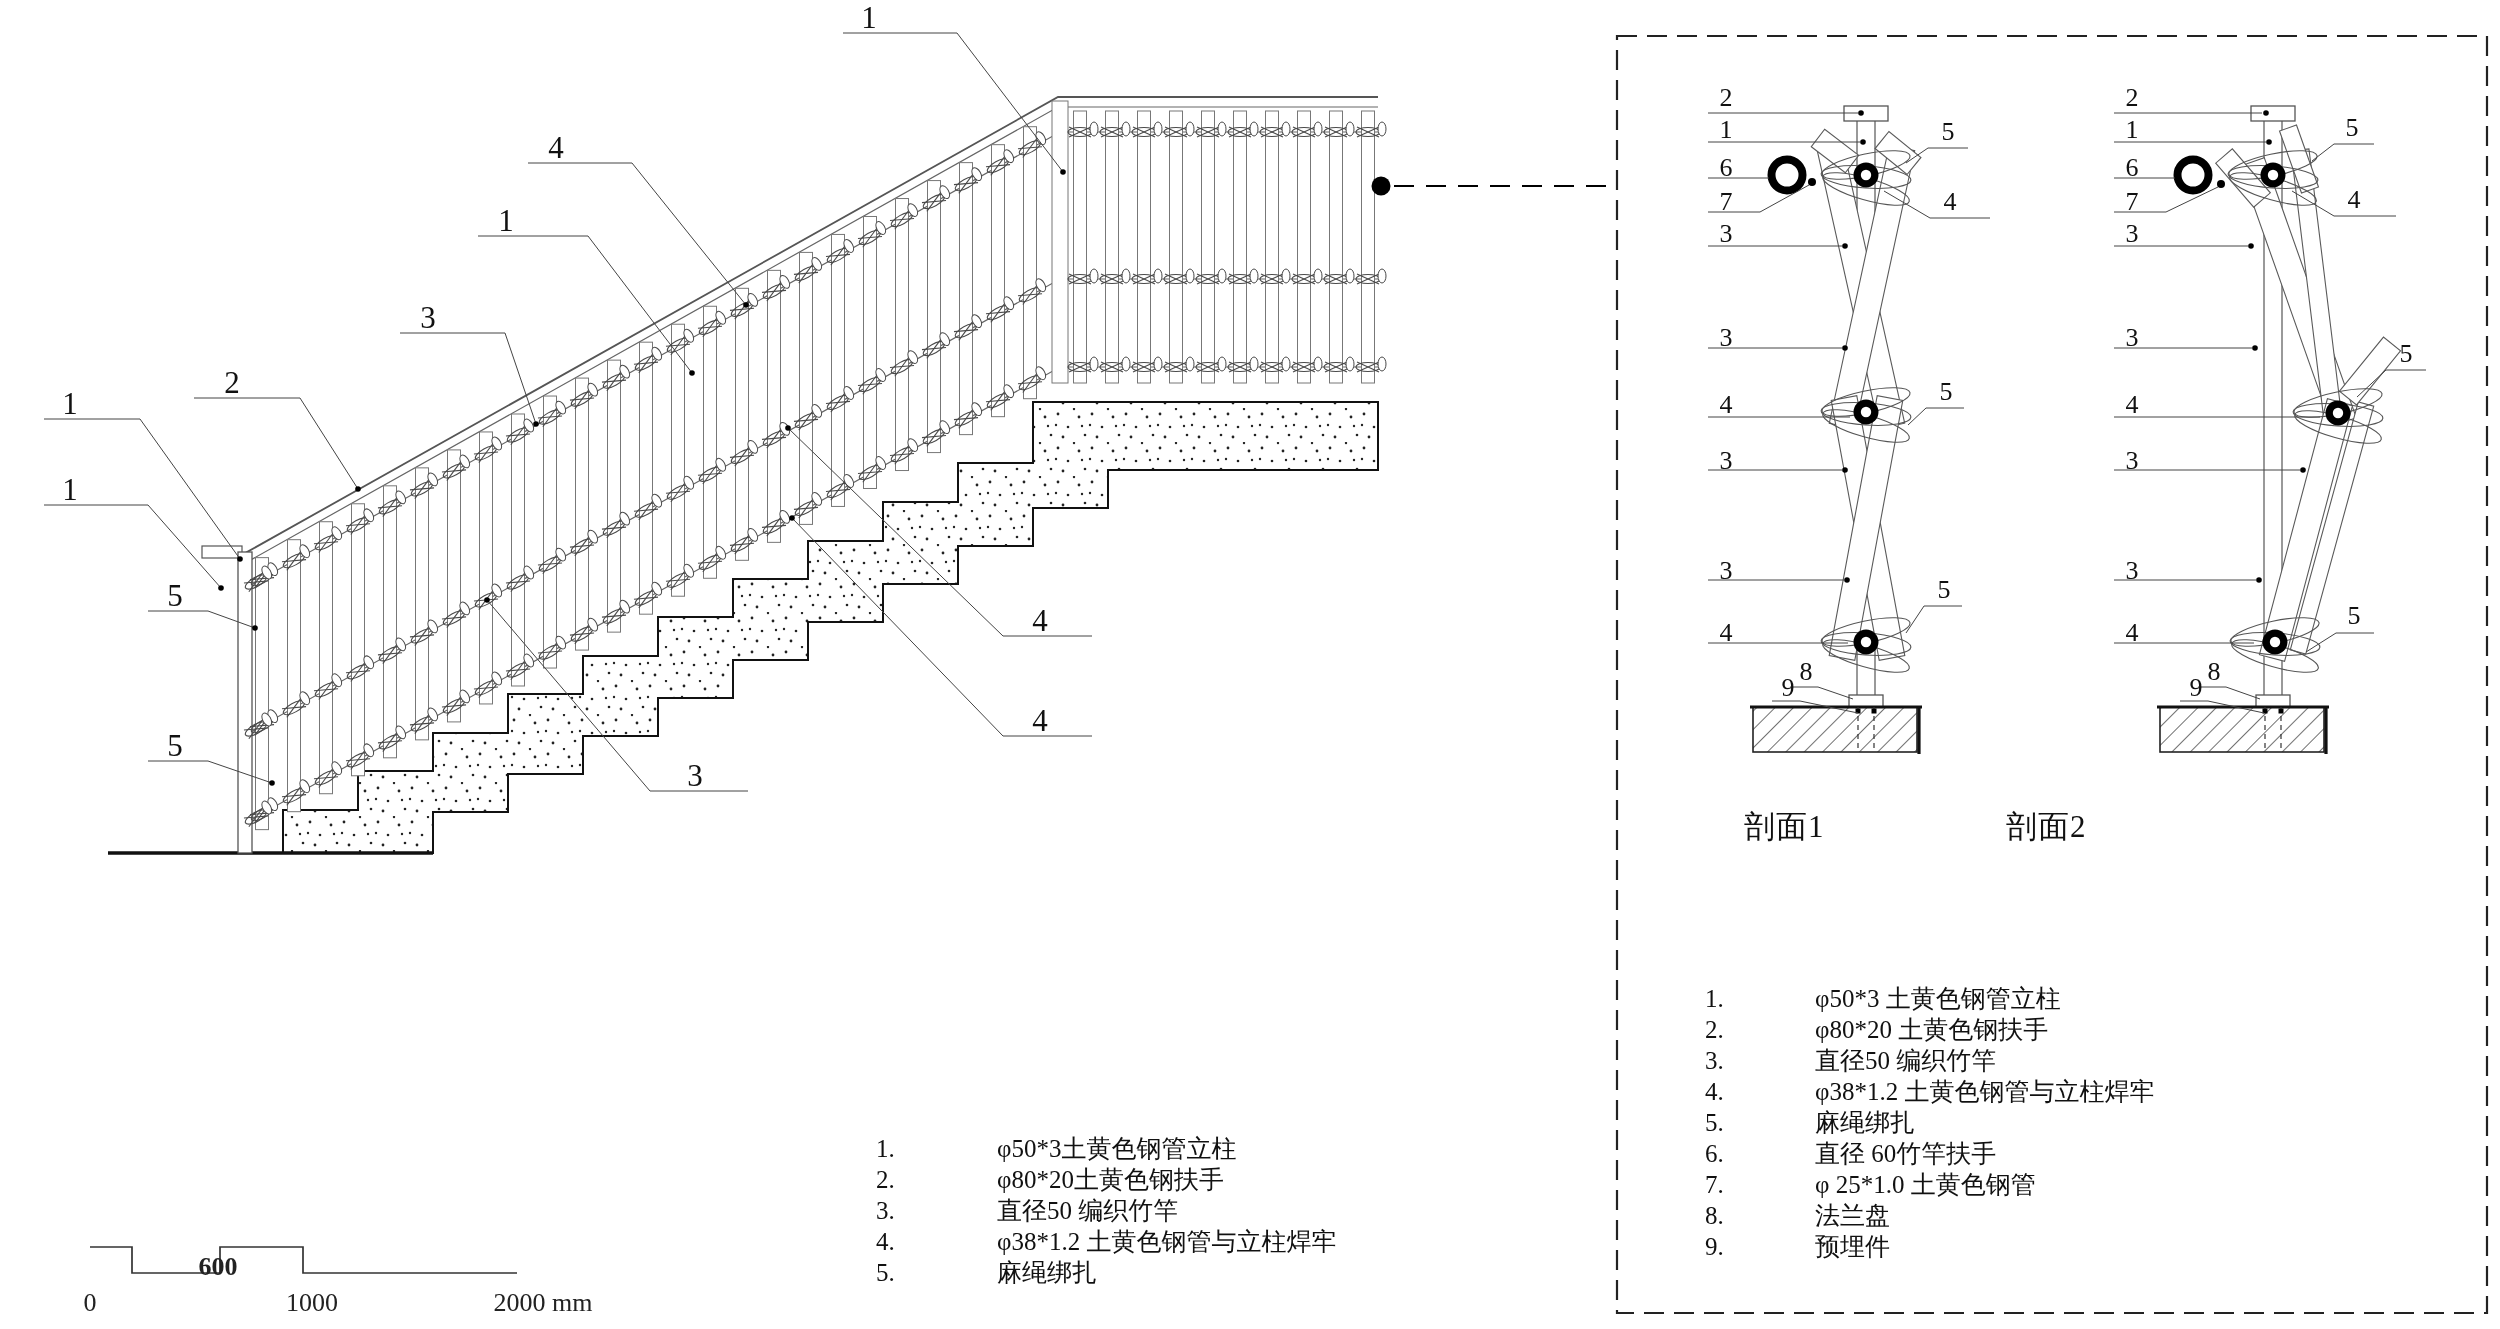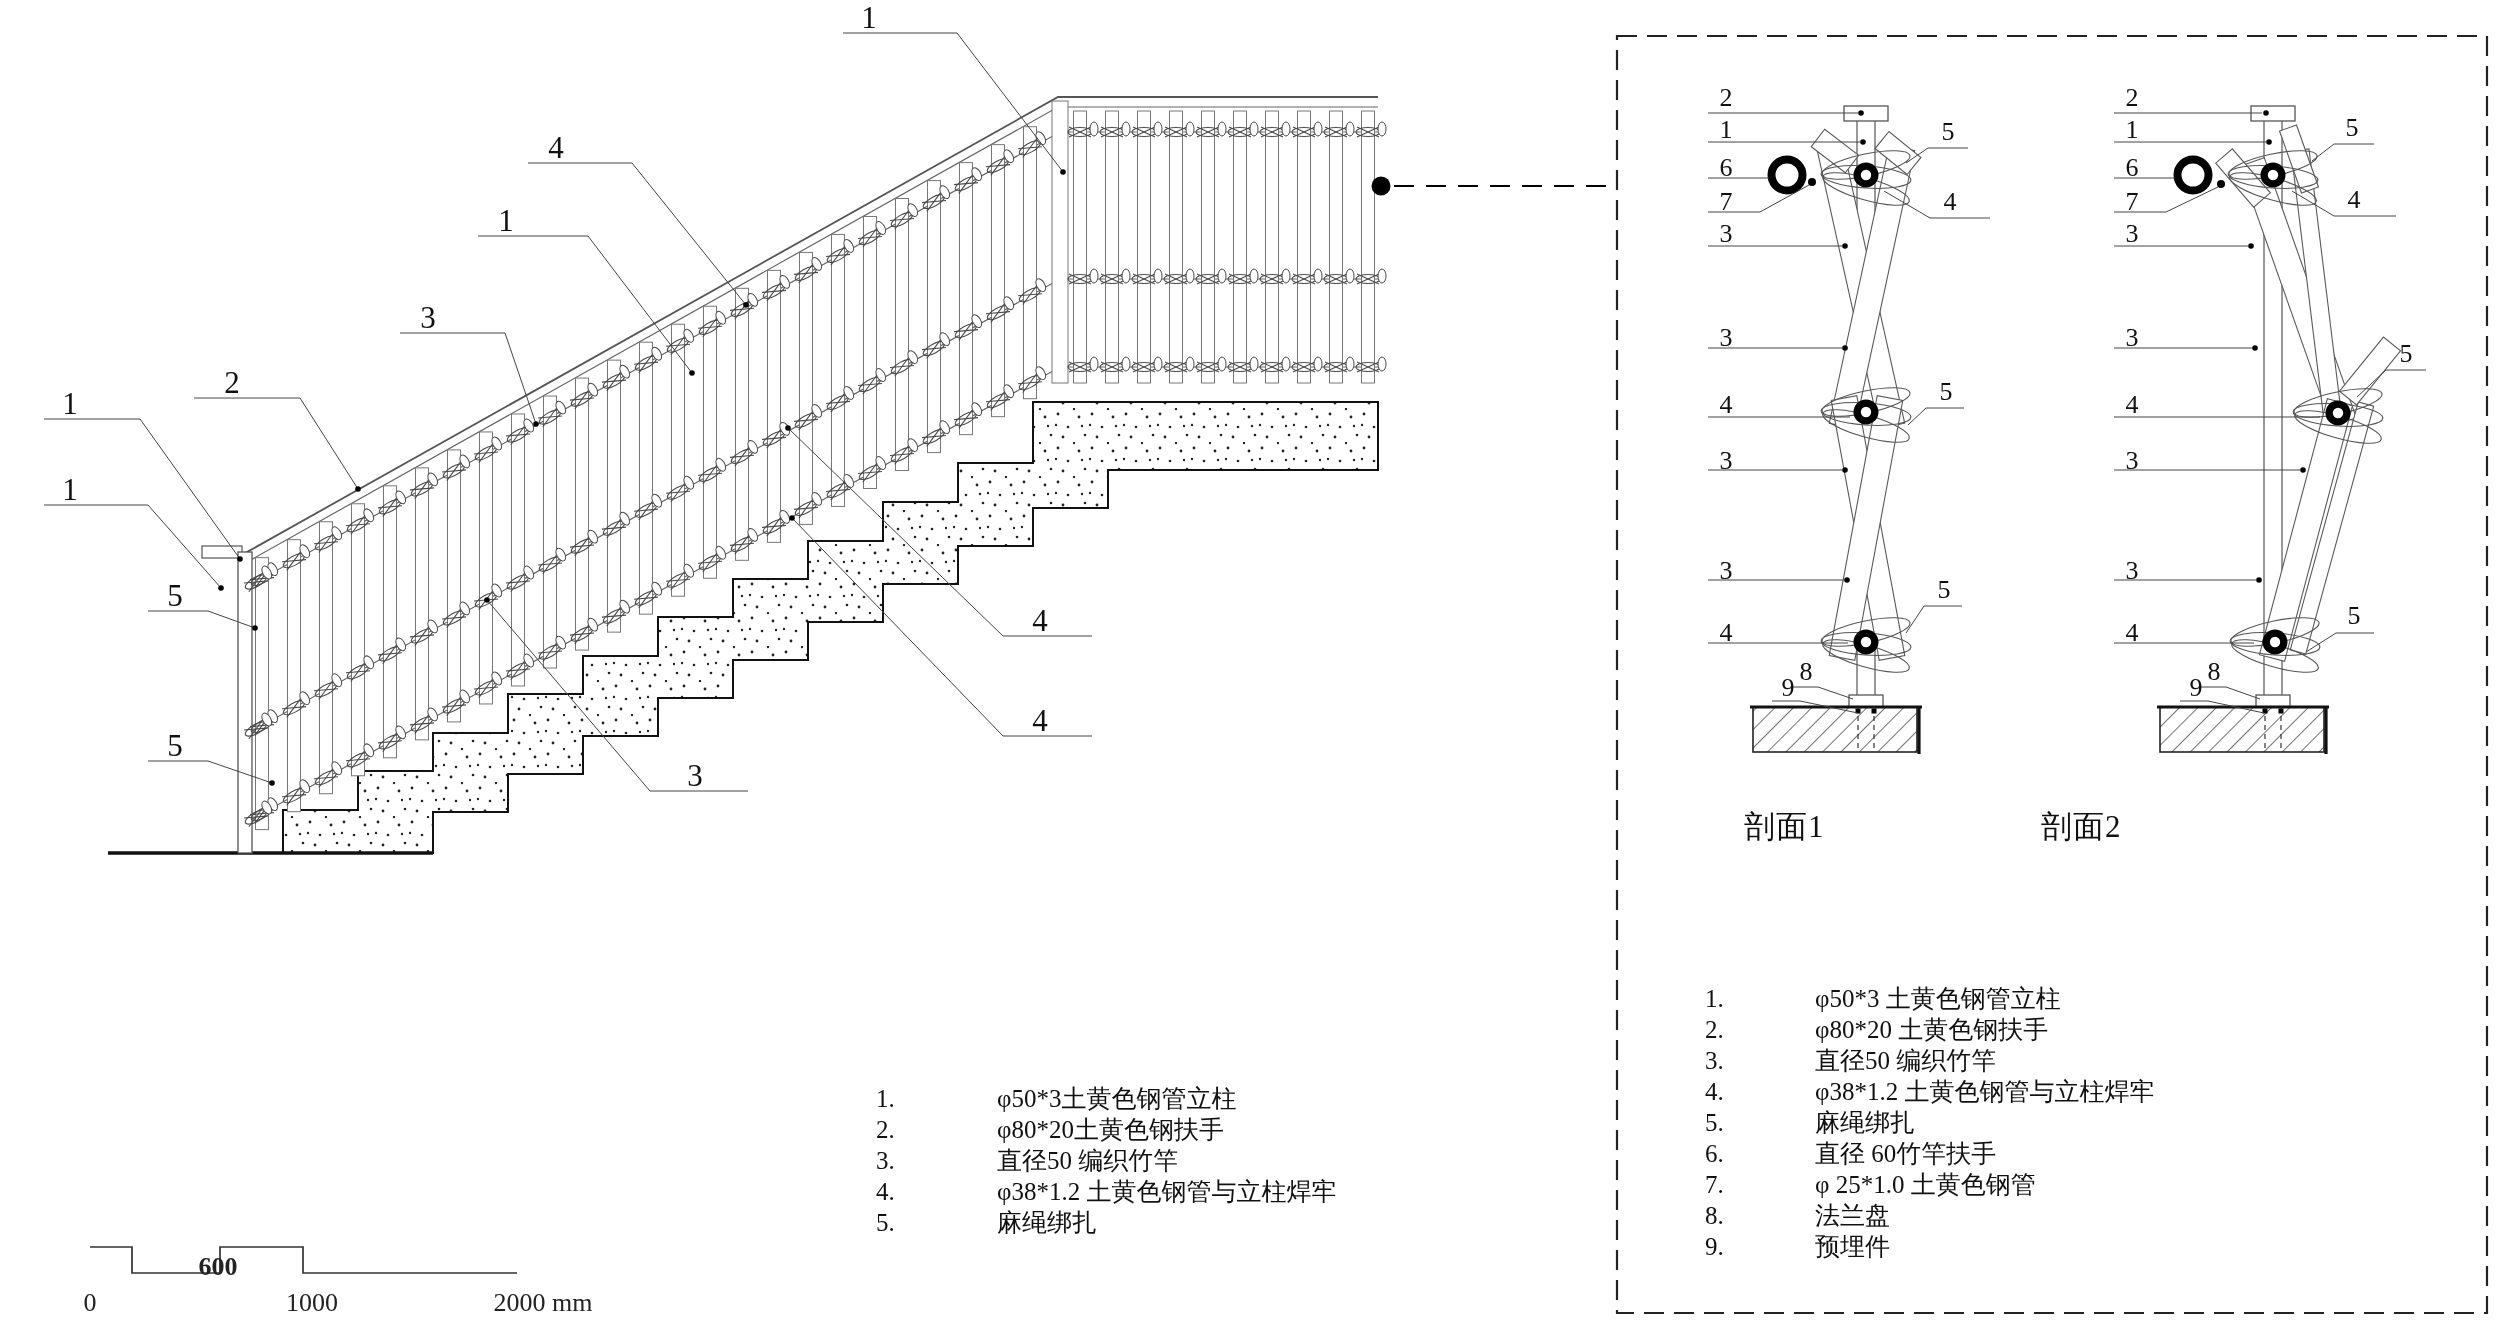--- a/index.html
+++ b/index.html
@@ -1011,23 +1011,23 @@
         </g>
         <g>
           <polyline points="2374,633 2336,633 2306,652" fill="none" stroke="#444" stroke-width="1"></polyline>
           <text x="2354" y="624" font-size="26" fill="#111111" text-anchor="middle" font-family="&quot;Liberation Serif&quot;,&quot;DejaVu Serif&quot;,serif">5</text>
         </g>
       </g>
   </svg>
 
 
   <div class="abs caption" style="left:1744px;top:806px;">剖面1</div>
-  <div class="abs caption" style="left:2006px;top:806px;margin-left:35px;">剖面2</div>
+  <div class="abs caption" style="left:2006px;top:806px;">剖面2</div>
 
-  <div id="legendMain" class="abs legend" style="left:876px;top:1083px;">
+  <div id="legendMain" class="abs legend" style="left:876px;top:1133px;">
       <div class="row"><span class="num" style="width: 121px;">1.</span><span>φ50*3土黄色钢管立柱</span></div>
       <div class="row"><span class="num" style="width: 121px;">2.</span><span>φ80*20土黄色钢扶手</span></div>
       <div class="row"><span class="num" style="width: 121px;">3.</span><span>直径50 编织竹竿</span></div>
       <div class="row"><span class="num" style="width: 121px;">4.</span><span>φ38*1.2 土黄色钢管与立柱焊牢</span></div>
       <div class="row"><span class="num" style="width: 121px;">5.</span><span>麻绳绑扎</span></div>
     </div>
   <div id="legendDetail" class="abs legend" style="left:1705px;top:983px;">
       <div class="row"><span class="num" style="width: 110px;">1.</span><span>φ50*3 土黄色钢管立柱</span></div>
       <div class="row"><span class="num" style="width: 110px;">2.</span><span>φ80*20 土黄色钢扶手</span></div>
       <div class="row"><span class="num" style="width: 110px;">3.</span><span>直径50 编织竹竿</span></div>

